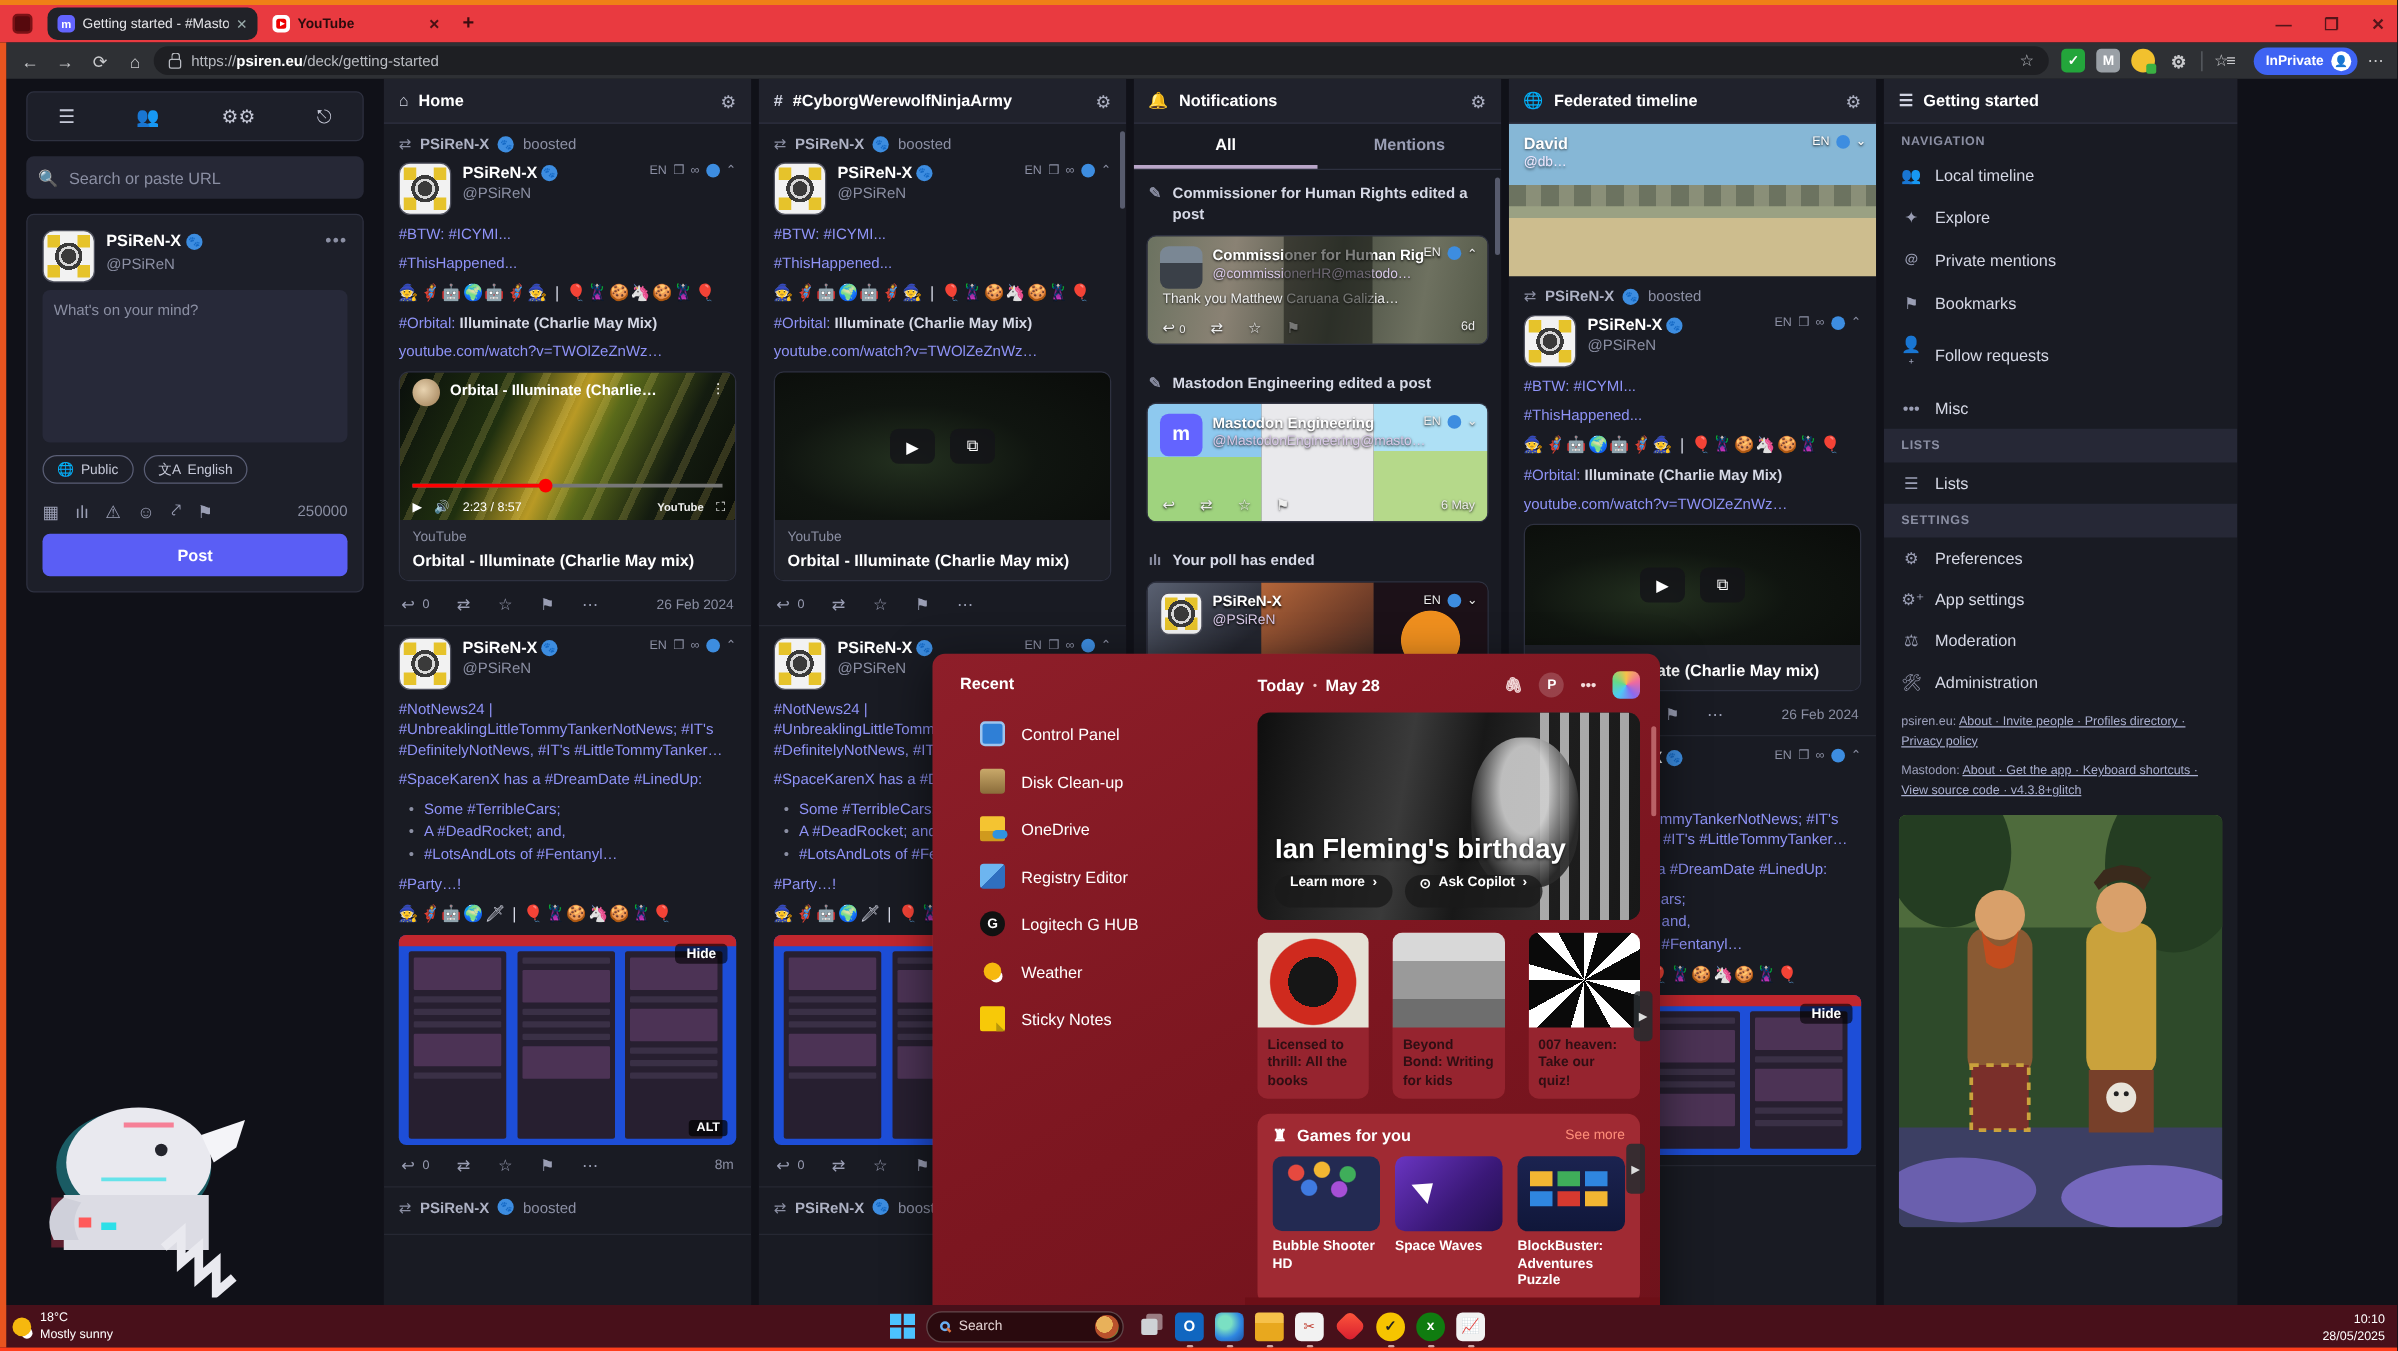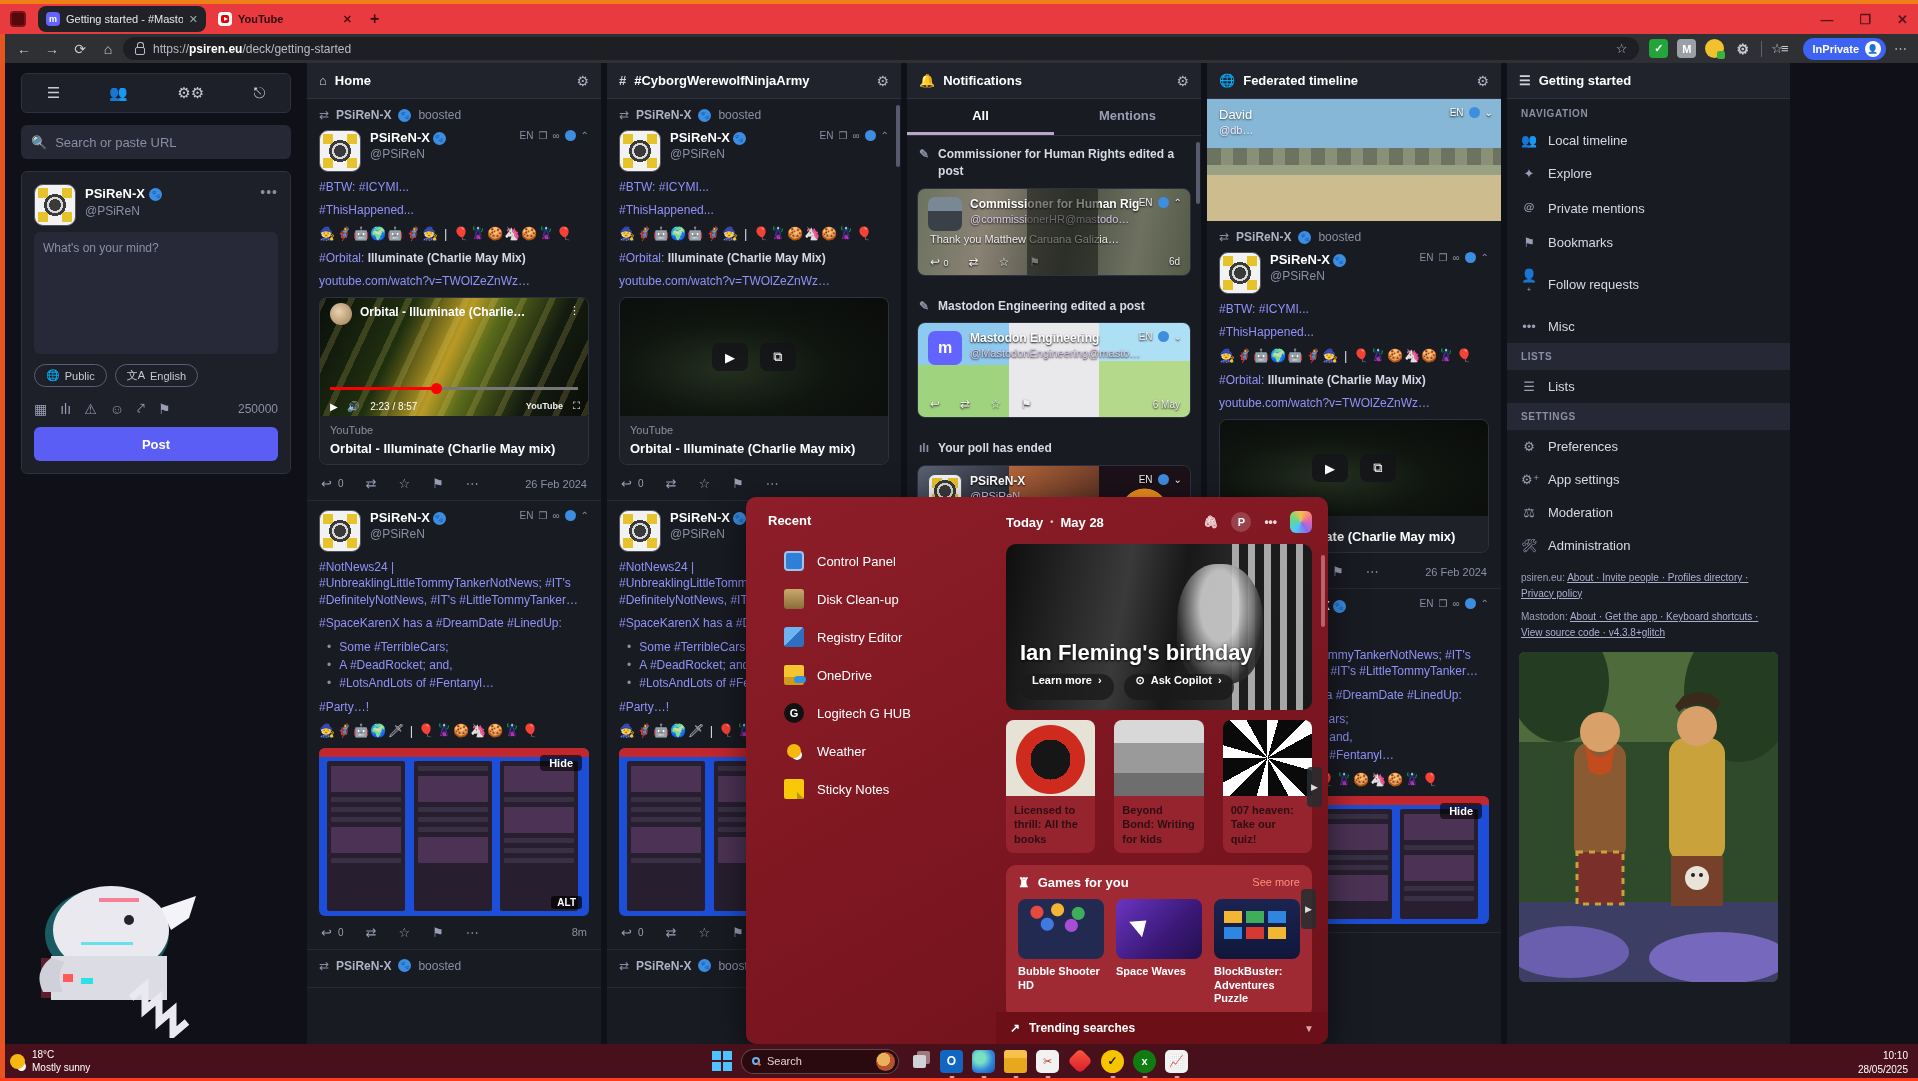--- a/index.html
+++ b/index.html
@@ -130,33 +130,33 @@
   .t-cartoon1{background:linear-gradient(#8ec9ef 0 45%,#9fd37e 45%);position:relative}
   .t-white{background:#e9e9ec}
   .t-cartoon2{background:linear-gradient(#aee0f5 0 40%,#b5d98a 40%)}
   .av-masto{background:#6364ff;color:#fff;text-align:center;line-height:34px;font-weight:bold}
   .t-wolf{background:linear-gradient(140deg,#5a6172,#23252e 70%)}
   .t-shiba{background:linear-gradient(140deg,#b4663a,#6e3c28 55%,#2e2220)}
   .t-fox{background:radial-gradient(circle at 50% 55%,#ef8f1e 0 36%,#1c1118 37%)}
   
   .fcard{height:122px;position:relative;color:#fff;background:linear-gradient(#86b7d6 0 45%,#9aa183 45% 62%,#cdbd8e 62%);overflow:hidden}
   .fcard::before{content:"";position:absolute;left:0;right:0;top:40%;height:14%;background:repeating-linear-gradient(90deg,#6c7360 0 14px,#8a8f78 14px 26px)}
-  .fcard .nm{position:absolute;top:8px;left:12px;font-weight:normal;font-size:13px;text-shadow:0 1px 2px #0009}
+  .fcard .nm{position:absolute;top:8px;left:12px;font-weight:bold;font-size:13px;text-shadow:0 1px 2px #0009}
   .fcard .hd{position:absolute;top:25px;left:12px;font-size:11px;color:#f0e8ff;text-shadow:0 1px 2px #0009}
   .fcard .nav-r{position:absolute;top:8px;right:8px;display:flex;gap:5px;align-items:center;font-size:10px;color:#fff;text-shadow:0 1px 2px #000}
   
   .navsec{padding:9px 14px 5px;color:#8b8fa3;font-size:10px;font-weight:bold;letter-spacing:.6px}
   .navband{background:#262836;padding:8px 14px;color:#8b8fa3;font-size:10px;font-weight:bold;letter-spacing:.6px}
   .navitem{display:flex;gap:11px;align-items:center;padding:9px 14px;color:#d6d9e6;font-size:13px}
   .navitem .ni{width:16px;text-align:center;color:#9a9eb4;font-size:13px}
   .navfoot{padding:8px 14px 0;font-size:10px;color:#9ca0bb;line-height:1.55}
   .navfoot u{color:#aab0d0}
   .art{margin:12px 12px 0;height:330px;border-radius:6px;overflow:hidden;position:relative}
   
-  .widgets{position:absolute;left:746px;top:497px;width:582px;height:547px;border-radius:10px;overflow:hidden;display:flex;background:linear-gradient(150deg,#8e1e29 0%,#7c1620 55%,#6f121b 100%);box-shadow:0 10px 36px rgba(0,0,0,.55);z-index:20}
+  .widgets{position:absolute;left:746px;top:523px;width:582px;height:547px;border-radius:10px;overflow:hidden;display:flex;background:linear-gradient(150deg,#8e1e29 0%,#7c1620 55%,#6f121b 100%);box-shadow:0 10px 36px rgba(0,0,0,.55);z-index:20}
   .wleft{width:250px;flex:0 0 auto;padding:16px 0 0 22px}
   .wleft .rt{color:#fff;font-weight:bold;font-size:13px}
   .ritem{display:flex;align-items:center;gap:13px;padding:9px 0 9px 16px;color:#fff;font-size:13px}
   .rico{width:20px;height:20px;border-radius:4px;flex:0 0 auto;display:flex;align-items:center;justify-content:center;font-size:11px;color:#fff}
   .i-disk{background:linear-gradient(#c9a96a,#8a6c3a);border-radius:3px}
   .i-cpl{background:#2f7fd6;border:2px solid #9cc4ee}
   .i-reg{background:linear-gradient(135deg,#6db5f0 0 50%,#2f6fc0 50%);border-radius:3px}
   .i-onedrive{background:linear-gradient(#f4c431 0 60%,#d09a1d 60%);border-radius:2px;position:relative}
   .i-onedrive::after{content:"";position:absolute;right:-2px;bottom:2px;width:12px;height:7px;background:#2f93e0;border-radius:4px}
   .i-ghub{background:#111;border-radius:50%;color:#fff;font-weight:bold;font-size:11px}
@@ -922,26 +922,26 @@
       <div style="margin-top:14px">
         <div class="ritem">
             <span class="rico i-cpl"></span>
             <span>Control Panel</span>
           </div>
         <div class="ritem">
             <span class="rico i-disk"></span>
             <span>Disk Clean-up</span>
           </div>
         <div class="ritem">
+            <span class="rico i-onedrive"></span>
+            <span>OneDrive</span>
+          </div>
+        <div class="ritem">
             <span class="rico i-reg"></span>
             <span>Registry Editor</span>
-          </div>
-        <div class="ritem">
-            <span class="rico i-onedrive"></span>
-            <span>OneDrive</span>
           </div>
         <div class="ritem">
             <span class="rico i-ghub">G</span>
             <span>Logitech G HUB</span>
           </div>
         <div class="ritem">
             <span class="rico i-wthr"></span>
             <span>Weather</span>
           </div>
         <div class="ritem">

